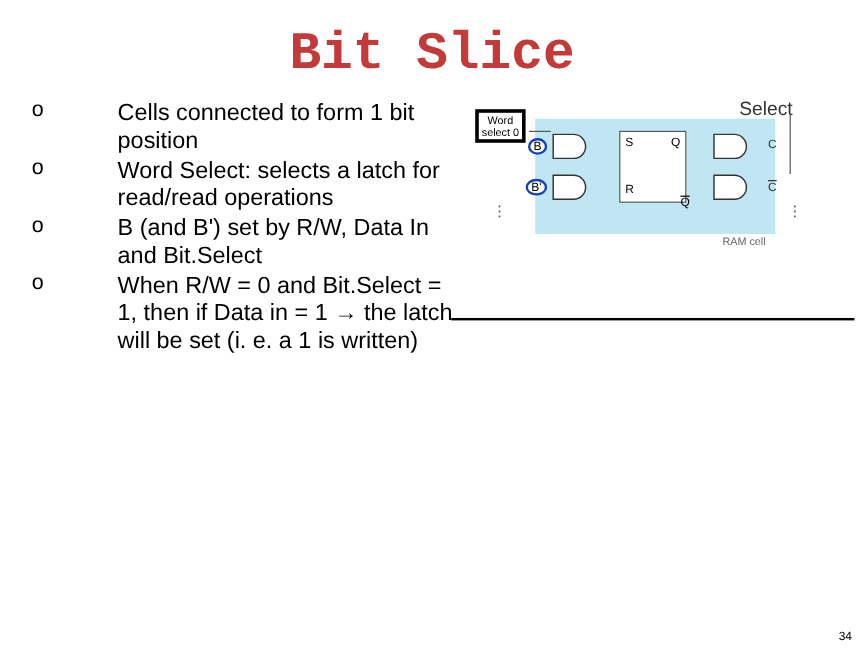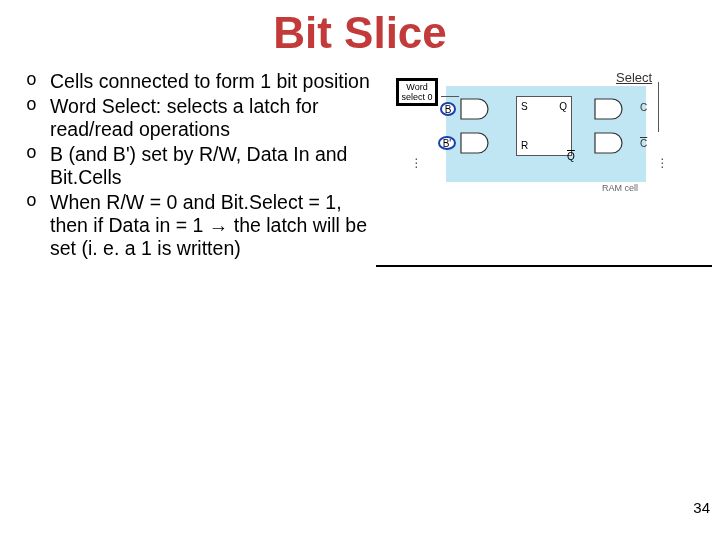--- a/index.html
+++ b/index.html
@@ -13,25 +13,25 @@
     overflow: hidden;
   }
   .slide {
     width: 720px;
     height: 540px;
     position: relative;
     box-sizing: border-box;
   }
   .title {
     text-align: center;
-    font-family: Liberation Sans, sans-serif;
+    font-family: Liberation Mono, monospace;
     font-weight: bold;
     font-size: 44px;
     color: #c23a3a;
-    padding-top: 8px;
+    padding-top: 21px;
   }
   .body {
     display: flex;
     align-items: flex-start;
     padding: 12px 16px 0 26px;
   }
   .bullets {
     width: 352px;
     font-size: 19.5px;
     color: #000;
@@ -42,20 +42,21 @@
     margin-bottom: 2px;
   }
   .bullets .mark {
     width: 24px;
     flex: 0 0 24px;
     font-family: "Courier New", monospace;
     font-size: 18px;
   }
   .bullets .txt {
     flex: 1;
+    margin-left: 48px;
   }
   .diagram {
     position: relative;
     margin-left: 2px;
     width: 322px;
     height: 160px;
   }
   .cell-bg {
     position: absolute;
     left: 66px;
@@ -75,23 +76,22 @@
     font-size: 9px;
     text-align: center;
     line-height: 1.1;
     padding-top: 2px;
     box-sizing: border-box;
   }
   .sel-label {
     position: absolute;
     left: 236px;
     top: 0px;
-    font-size: 13px;
+    font-size: 16px;
     color: #333;
-    text-decoration: underline;
   }
   .ram-label {
     position: absolute;
     left: 222px;
     top: 113px;
     font-size: 9px;
     color: #666;
   }
   .gate {
     position: absolute;
@@ -156,22 +156,22 @@
     left: 376px;
     top: 265px;
     width: 336px;
     height: 205px;
     background: #ffffff;
     border-top: 2px solid #000;
   }
   .page-num {
     position: absolute;
     right: 10px;
-    bottom: 24px;
-    font-size: 15px;
+    bottom: 4px;
+    font-size: 10px;
     color: #000;
   }
   .overline { text-decoration: overline; }
 </style>
 </head>
 <body>
 
 <div class="slide">
 
   <div class="title">Bit Slice</div>
@@ -182,21 +182,21 @@
       <div class="row">
         <div class="mark">o</div>
         <div class="txt">Cells connected to form 1 bit position</div>
       </div>
       <div class="row">
         <div class="mark">o</div>
         <div class="txt">Word Select: selects a latch for read/read operations</div>
       </div>
       <div class="row">
         <div class="mark">o</div>
-        <div class="txt">B (and B') set by R/W, Data In and Bit.Cells</div>
+        <div class="txt">B (and B') set by R/W, Data In and Bit.Select</div>
       </div>
       <div class="row">
         <div class="mark">o</div>
         <div class="txt">When R/W = 0 and Bit.Select = 1, then if Data in = 1 → the latch will be set (i. e. a 1 is written)</div>
       </div>
     </div>
 
     <div class="diagram">
       <div class="cell-bg"></div>
 

